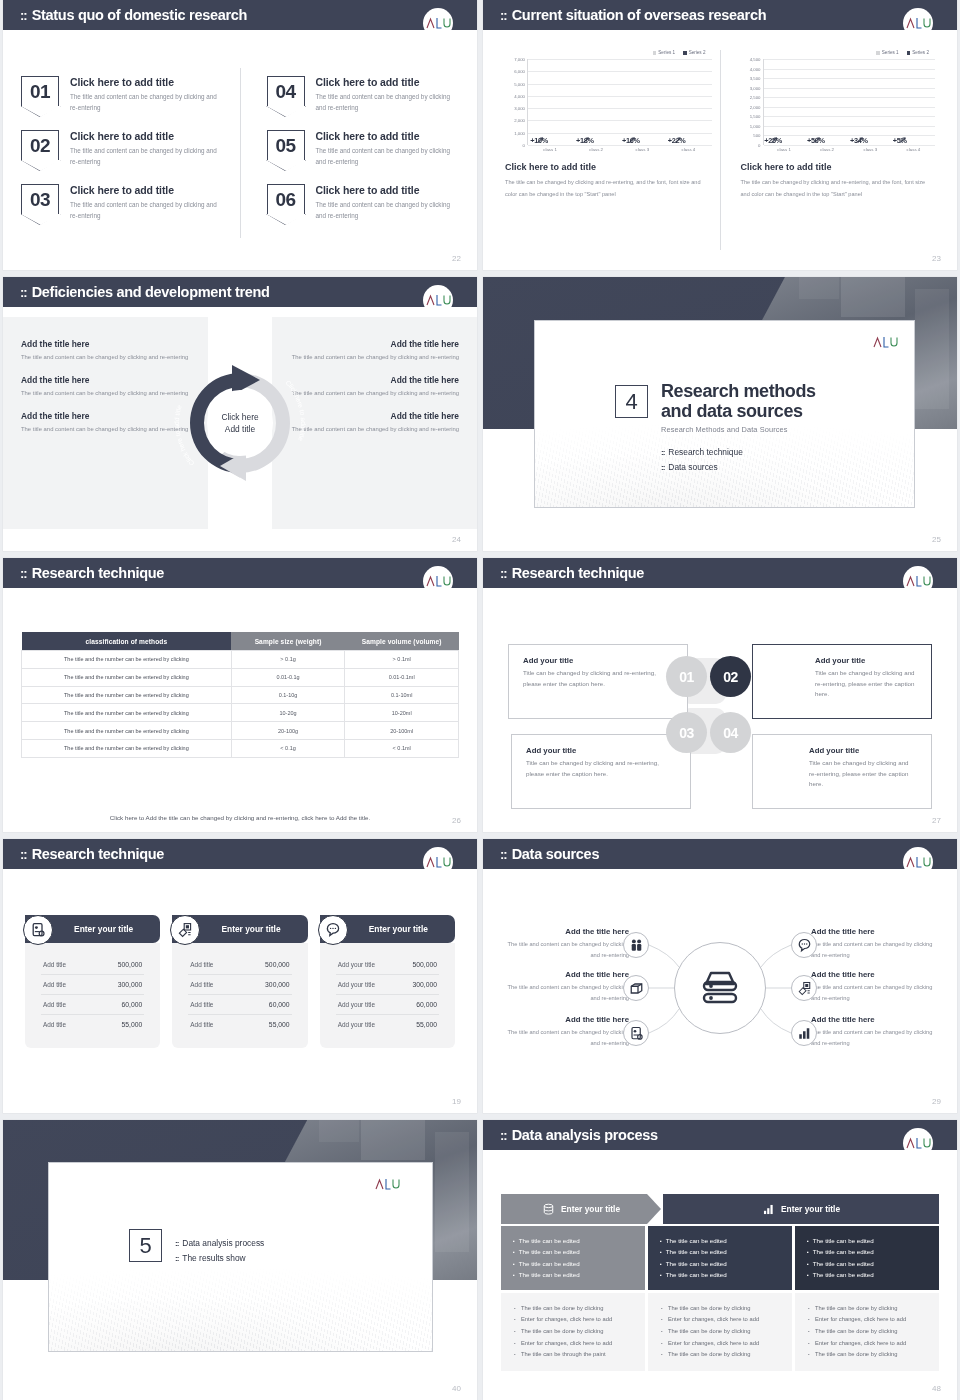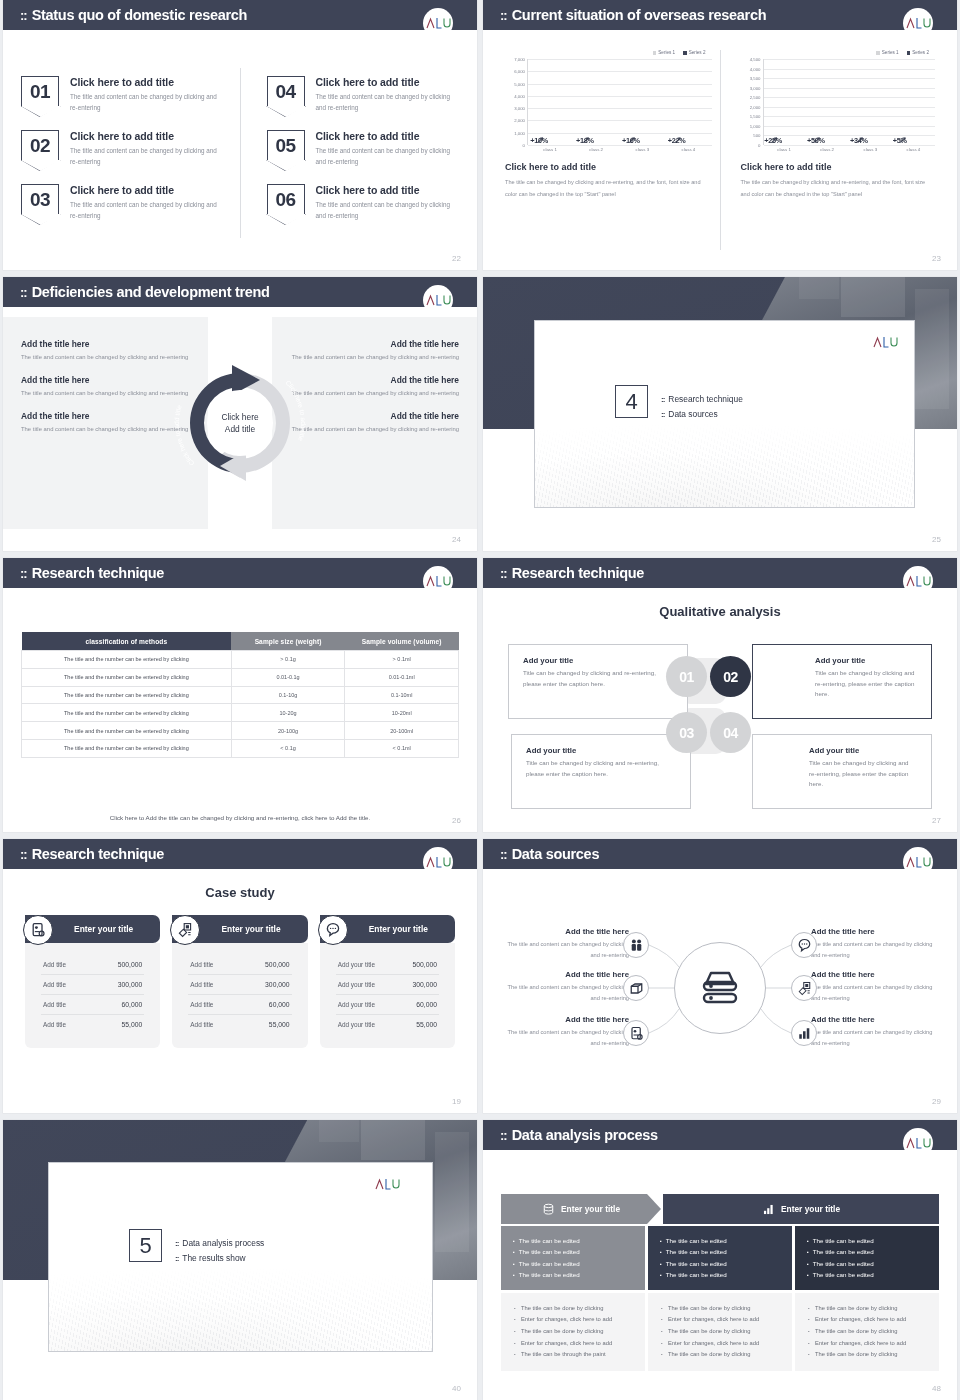--- a/index.html
+++ b/index.html
@@ -553,20 +553,24 @@
         <div class="waves"></div>
         <div class="logo" style="top:6px;right:14px">
           <svg width="26" height="16" viewBox="0 0 52 32">
             <path d="M4 26 L11 8 L18 26" stroke="#8f3b4e" stroke-width="2.2" fill="none"></path>
             <path d="M24 6 L24 26 L33 26" stroke="#2f5fa8" stroke-width="2.2" fill="none"></path>
             <path d="M38 7 L38 18 a6 6 0 0 0 12 0 L50 7" stroke="#3f8f5a" stroke-width="2.2" fill="none"></path>
           </svg>
         </div>
         <div class="inner">
           <div class="numbox">4</div>
+          <div class="ttl">
+            <h2><span>Research methods</span><br><span>and data sources</span></h2>
+            <div class="sub">Research Methods and Data Sources</div>
+          </div>
           <div class="bullets">
             <div><b>::</b><span>Research technique</span></div>
             <div><b>::</b><span>Data sources</span></div>
           </div>
         </div>
       </div>
     </div>
     <div class="pagenum">25</div>
   </div>
 
@@ -636,21 +640,20 @@
       <span class="htitle">Research technique</span>
     </div>
     <div class="hdr-rule"></div>
     <div class="logo">
       <svg width="26" height="16" viewBox="0 0 52 32">
         <path d="M4 26 L11 8 L18 26" stroke="#8f3b4e" stroke-width="2.2" fill="none"></path>
         <path d="M24 6 L24 26 L33 26" stroke="#2f5fa8" stroke-width="2.2" fill="none"></path>
         <path d="M38 7 L38 18 a6 6 0 0 0 12 0 L50 7" stroke="#3f8f5a" stroke-width="2.2" fill="none"></path>
       </svg>
     </div>
-    <div class="ctitle">Qualitative analysis</div>
     <div class="qgrid">
       <div class="qblob" style="left:172px; top:24px"></div>
       <div class="qblob" style="left:172px; top:74px"></div>
       <div class="qbox" style="left:0; top:10px">
         <h5>Add your title</h5>
         <p>Title can be changed by clicking and re-entering, please enter the caption here.</p>
       </div>
       <div class="qbox strong" style="right:0; top:10px">
         <h5 style="margin-left:48px">Add your title</h5>
         <p style="margin-left:48px">Title can be changed by clicking and re-entering, please enter the caption here.</p>
@@ -687,21 +690,20 @@
       <span class="htitle">Research technique</span>
     </div>
     <div class="hdr-rule"></div>
     <div class="logo">
       <svg width="26" height="16" viewBox="0 0 52 32">
         <path d="M4 26 L11 8 L18 26" stroke="#8f3b4e" stroke-width="2.2" fill="none"></path>
         <path d="M24 6 L24 26 L33 26" stroke="#2f5fa8" stroke-width="2.2" fill="none"></path>
         <path d="M38 7 L38 18 a6 6 0 0 0 12 0 L50 7" stroke="#3f8f5a" stroke-width="2.2" fill="none"></path>
       </svg>
     </div>
-    <div class="ctitle">Case study</div>
     <div class="cards" id="caseCards">
         <div class="card3">
           <div class="cicon">
             <svg width="16" height="16" viewBox="0 0 20 20">
               <rect x="4" y="2" width="11" height="15" rx="1.6" fill="none" stroke="#2f3545" stroke-width="1.6"></rect>
               <circle cx="8" cy="7" r="1.8" fill="#2f3545"></circle>
               <path d="M6 12 h6" stroke="#2f3545" stroke-width="1.4"></path>
               <circle cx="14.5" cy="14.5" r="3" fill="none" stroke="#2f3545" stroke-width="1.5"></circle>
             </svg>
           </div>

